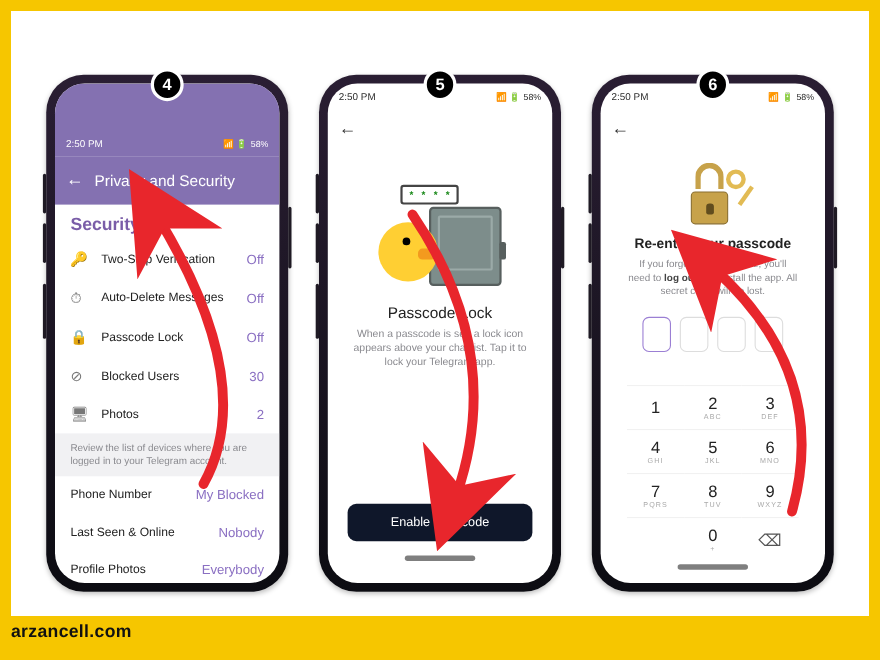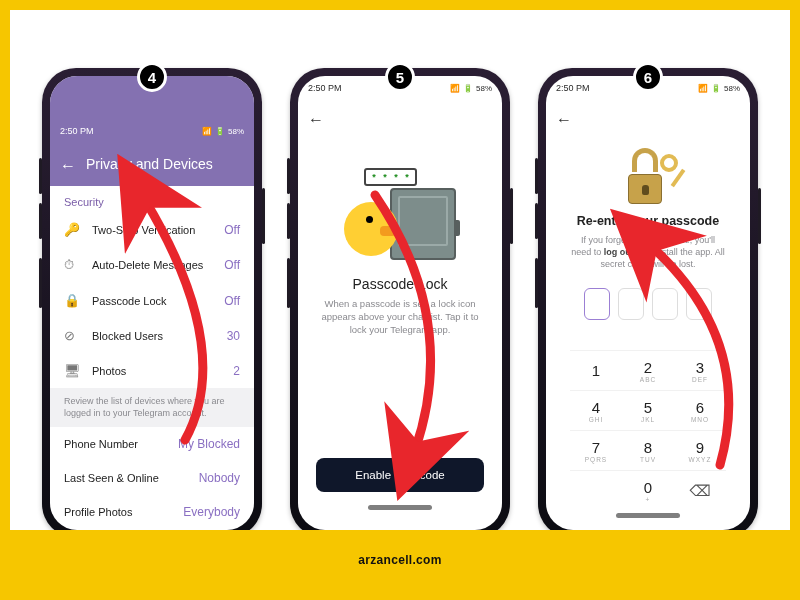--- a/index.html
+++ b/index.html
@@ -57,23 +57,23 @@
     gap:12px;
   }
   .header-bar .title { font-size:14px; font-weight:500; }
   .arrow-ico { width:14px; }
   .list {
     flex:1; overflow:hidden;
     font-size:11px;
   }
   .section-label {
     color:#7a5da8;
-    font-size:11px;
+    font-size:16px;
     padding:10px 14px 4px;
-    font-weight:400;
+    font-weight:700;
   }
   .row {
     display:flex; align-items:center;
     padding:10px 14px;
     gap:12px;
   }
   .row .ico { width:16px; color:#777; flex-shrink:0; font-size:13px;}
   .row .lab { flex:1; color:#222; }
   .row .val { color:#8a6fc2; font-size:12px;}
   .note {
@@ -143,23 +143,23 @@
   }
   .key{
     height:40px;display:flex;flex-direction:column;align-items:center;justify-content:center;
     font-size:15px;color:#222;border-top:1px solid #f1f1f1;
   }
   .key .sub{font-size:6.5px;color:#aaa;letter-spacing:1px;}
   .key.sym{color:#555;}
   .key.blank{color:transparent;}
   .footer-brand{
     background:#f6c600;
-    width:100%;text-align:center;
-    font-size:12px;font-weight:600;
-    padding:23px 0;color:#111;
+    width:100%;
+    font-size:16px;font-weight:600;
+    padding:6px 0;color:#111;
     letter-spacing:.3px;
     position:absolute;bottom:0;left:0;
   }
   .annot-svg{position:absolute;inset:0;pointer-events:none;}
   .home-ind{height:5px;width:64px;background:#000;opacity:.5;margin:3px auto 4px;border-radius:3px;}
 </style>
 </head>
 <body>
 
 <div class="canvas">
@@ -178,21 +178,21 @@
             
             
           </div>
         </div>
         <div style="background:#8471b1;height:22px;display:flex;align-items:center;padding:0 10px;color:#fff;font-size:9px;justify-content:space-between">
           <span>2:50 PM</span>
           <span class="sb-right">📶 🔋 <span>58%</span></span>
         </div>
         <div class="header-bar">
           <span class="arrow-ico">←</span>
-          <span class="title">Privacy and Devices</span>
+          <span class="title">Privacy and Security</span>
         </div>
         <div class="list">
           <div class="section-label">Security</div>
           <div class="row">
             <span class="ico">🔑</span>
             <span class="lab">Two-Step Verification</span>
             <span class="val">Off</span>
           </div>
           <div class="row">
             <span class="ico">⏱</span>

